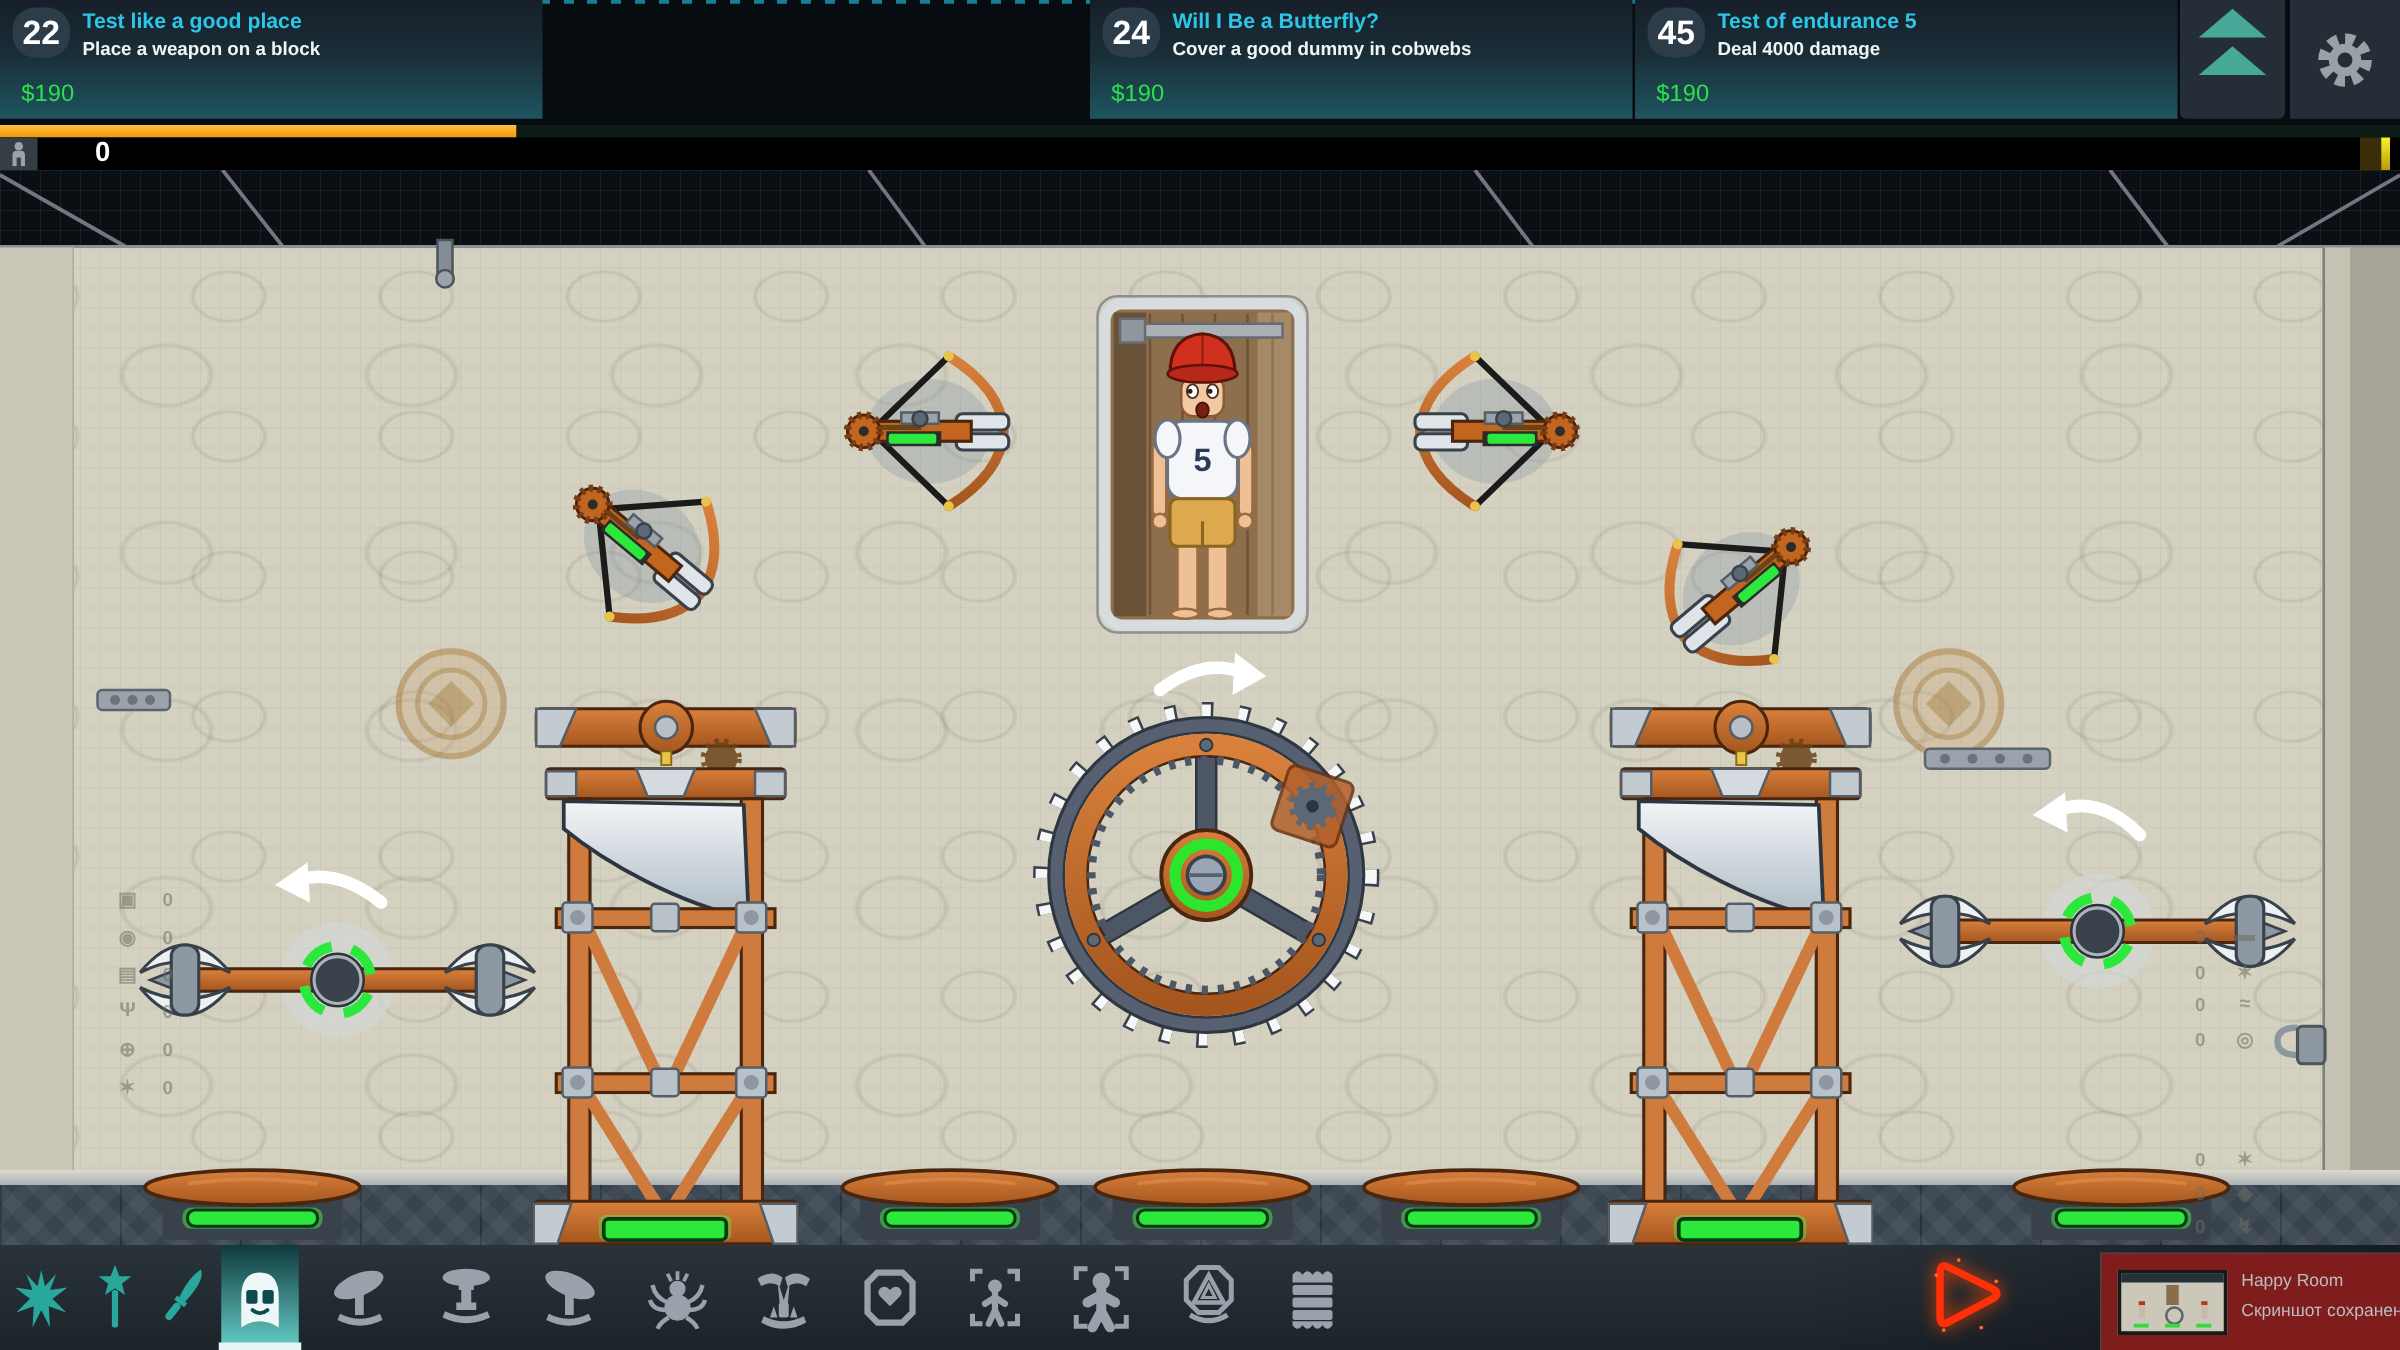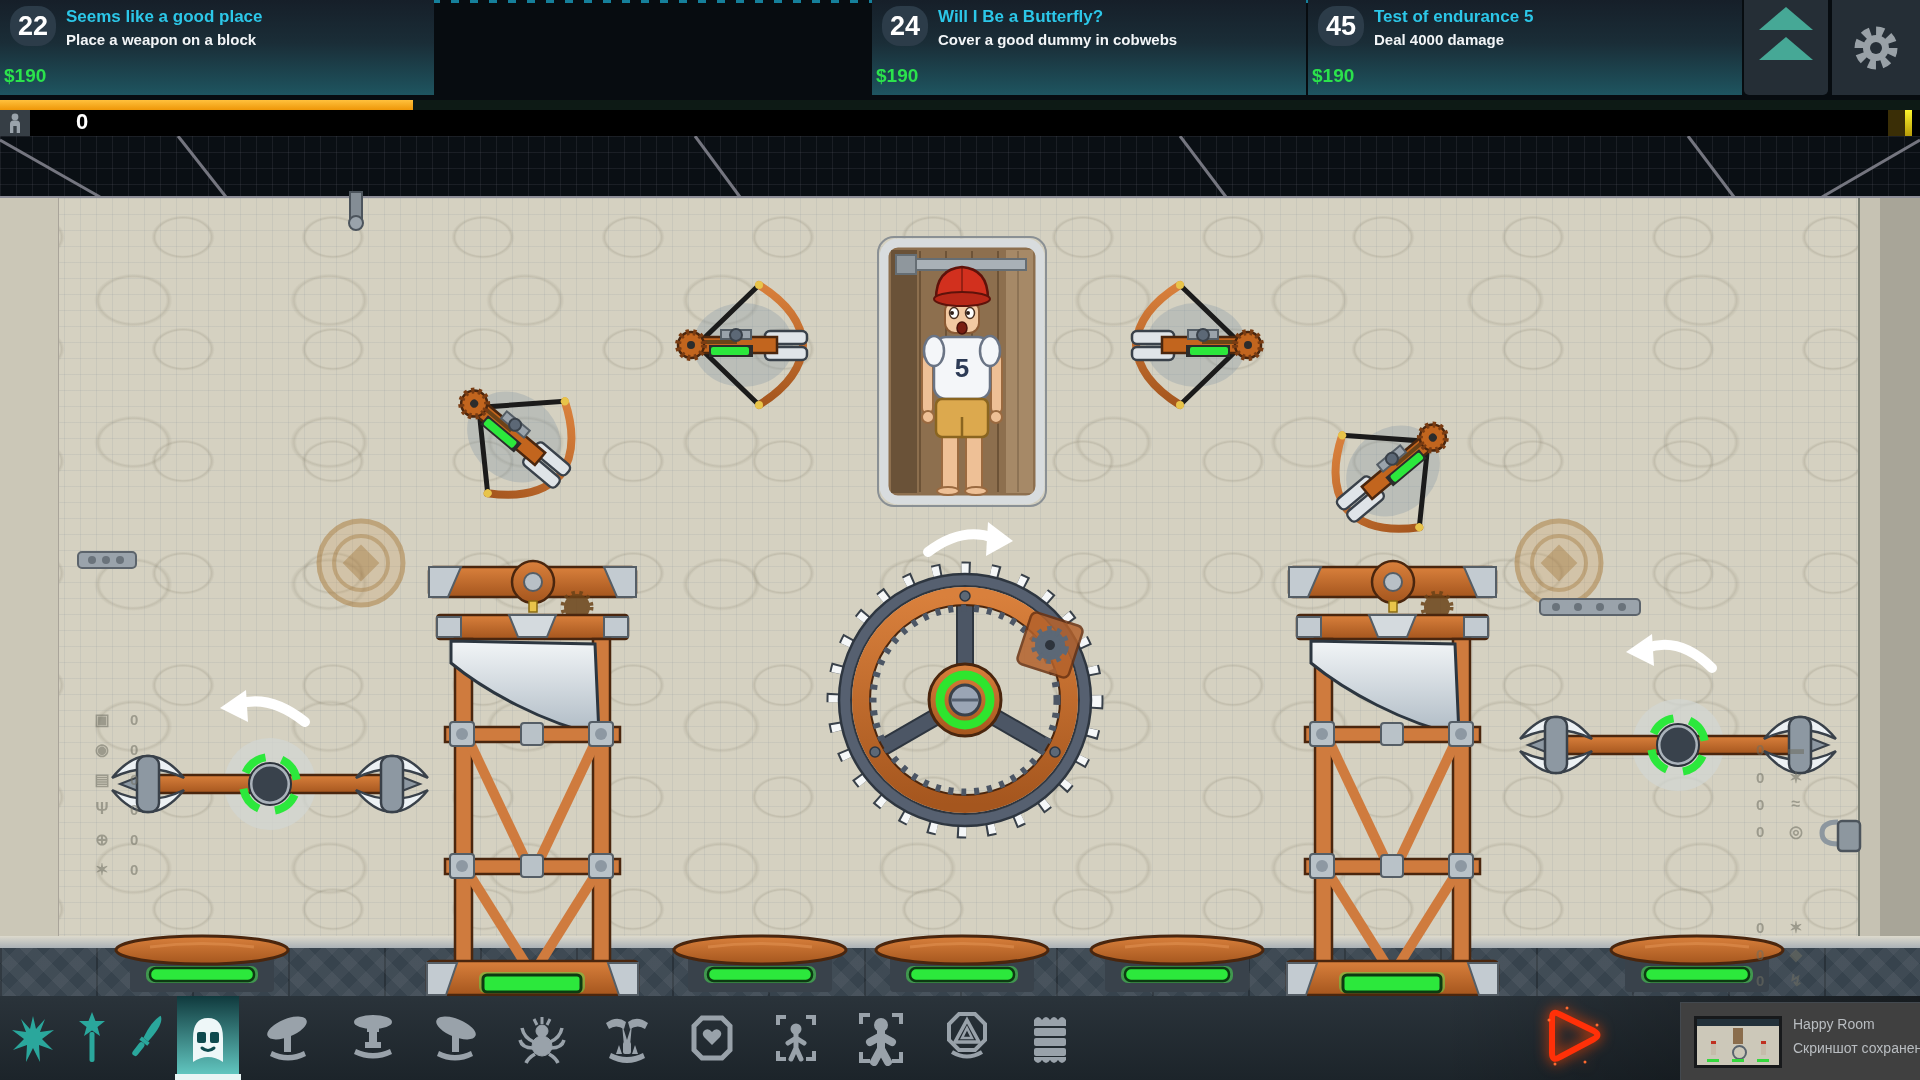--- a/index.html
+++ b/index.html
@@ -8,21 +8,21 @@
   
   #quest-bar{position:absolute;left:0;top:0;width:1920px;height:100px;background:#070c10;}
   #top-dashes{position:absolute;left:90px;top:0;width:1600px;height:3px;opacity:.75;
     background:repeating-linear-gradient(90deg,#1aa6c9 0 8px,transparent 8px 19px);}
   .qcard{position:absolute;top:0;width:434px;height:95px;
     background:linear-gradient(180deg,#161f29 0%,#1a2d37 45%,#1e5560 100%);}
   .qbadge{position:absolute;left:10px;top:6px;width:46px;height:40px;background:#2c3c49;
     color:#fff;font-size:27px;font-weight:bold;display:flex;align-items:center;justify-content:center;border-radius:18px;}
   .qtitle{position:absolute;left:66px;top:7px;font-size:17px;font-weight:bold;color:#2cc7e8;white-space:nowrap;}
   .qdesc{position:absolute;left:66px;top:31px;font-size:15px;font-weight:bold;color:#f2f5f7;white-space:nowrap;text-align:center;}
-  .qreward{position:absolute;left:4px;bottom:8px;font-size:19px;font-weight:bold;color:#2be24c;}
+  .qreward{position:absolute;left:17px;bottom:8px;font-size:19px;font-weight:normal;color:#2be24c;}
   .qreward.cyan{color:#3edee8;}
   #quest-toggle{position:absolute;left:1744px;top:0;width:84px;height:95px;background:#252e36;border-radius:0 0 5px 5px;}
   .up-tri{width:0;height:0;border-left:27px solid transparent;border-right:27px solid transparent;
     border-bottom:23px solid #46a896;margin:7px auto 0 auto;}
   #settings-btn{position:absolute;left:1832px;top:0;width:88px;height:95px;background:#252e36;
     display:flex;align-items:center;justify-content:center;}
   
   #progress-track{position:absolute;left:0;top:100px;width:1920px;height:10px;background:#0d1a15;}
   #progress-fill{height:100%;background:linear-gradient(#ffc13d,#ef9708);}
   #damage-bar{position:absolute;left:0;top:110px;width:1920px;height:26px;background:#000;}
@@ -69,21 +69,21 @@
   #toolbar-shade{position:absolute;left:1440px;top:0;width:480px;height:84px;
     background:linear-gradient(90deg,rgba(0,0,0,0),rgba(0,0,0,.45));}
   .tool{position:absolute;top:0;width:62px;height:84px;display:flex;align-items:center;justify-content:center;}
   .tool.teal{color:#2aa79c;}
   .tool.gray{color:#99a2aa;}
   .tool.sel{color:#eef7f8;background:linear-gradient(#10393d,#67d0c9);}
   .sel-underline{position:absolute;left:-2px;bottom:0;width:66px;height:6px;background:#e9f5f5;}
   #play-button{position:absolute;left:1537px;top:1000px;width:72px;height:72px;}
   #play-button svg{filter:drop-shadow(0 0 7px rgba(255,70,0,.95));}
   
-  #notification{position:absolute;left:1680px;top:1002px;width:240px;height:78px;background:#404040;
+  #notification{position:absolute;left:1680px;top:1002px;width:240px;height:78px;background:#7f1d1d;
     border-left:1px solid #43494f;border-top:1px solid #43494f;}
   #notif-thumb{position:absolute;left:13px;top:13px;width:88px;height:52px;background:#ccc8b9;
     border:3px solid #17191b;box-sizing:border-box;}
   .nt-strip{position:absolute;left:0;top:0;width:100%;height:7px;background:#23313a;}
   .nt-box{position:absolute;left:36px;top:9px;width:10px;height:16px;background:#8a6d4c;}
   .nt-fig{position:absolute;width:5px;height:11px;background:#c6bcab;border-top:3px solid #c03020;}
   .nt-wheel{position:absolute;left:35px;top:26px;width:11px;height:11px;border:2px solid #5a646e;border-radius:50%;}
   .nt-pad{position:absolute;bottom:3px;width:12px;height:3px;background:#35d83e;}
   .notif-title{position:absolute;left:112px;top:13px;font-size:14px;color:#b9bdc1;}
   .notif-msg{position:absolute;left:112px;top:37px;font-size:14px;color:#b9bdc1;white-space:nowrap;}
@@ -91,21 +91,21 @@
 </head>
 <body>
 
 <div id="app">
 
   <div id="quest-bar">
     <div id="top-dashes"></div>
 
     <div class="qcard" style="left:0">
       <div class="qbadge">22</div>
-      <div class="qtitle">Seems like a good place</div>
+      <div class="qtitle">Test like a good place</div>
       <div class="qdesc">Place a weapon on a block</div>
       <div class="qreward">$190</div>
     </div>
     <div class="qcard" style="left:872px">
       <div class="qbadge">24</div>
       <div class="qtitle">Will I Be a Butterfly?</div>
       <div class="qdesc">Cover a good dummy in cobwebs</div>
       <div class="qreward">$190</div>
     </div>
     <div class="qcard" style="left:1308px">

